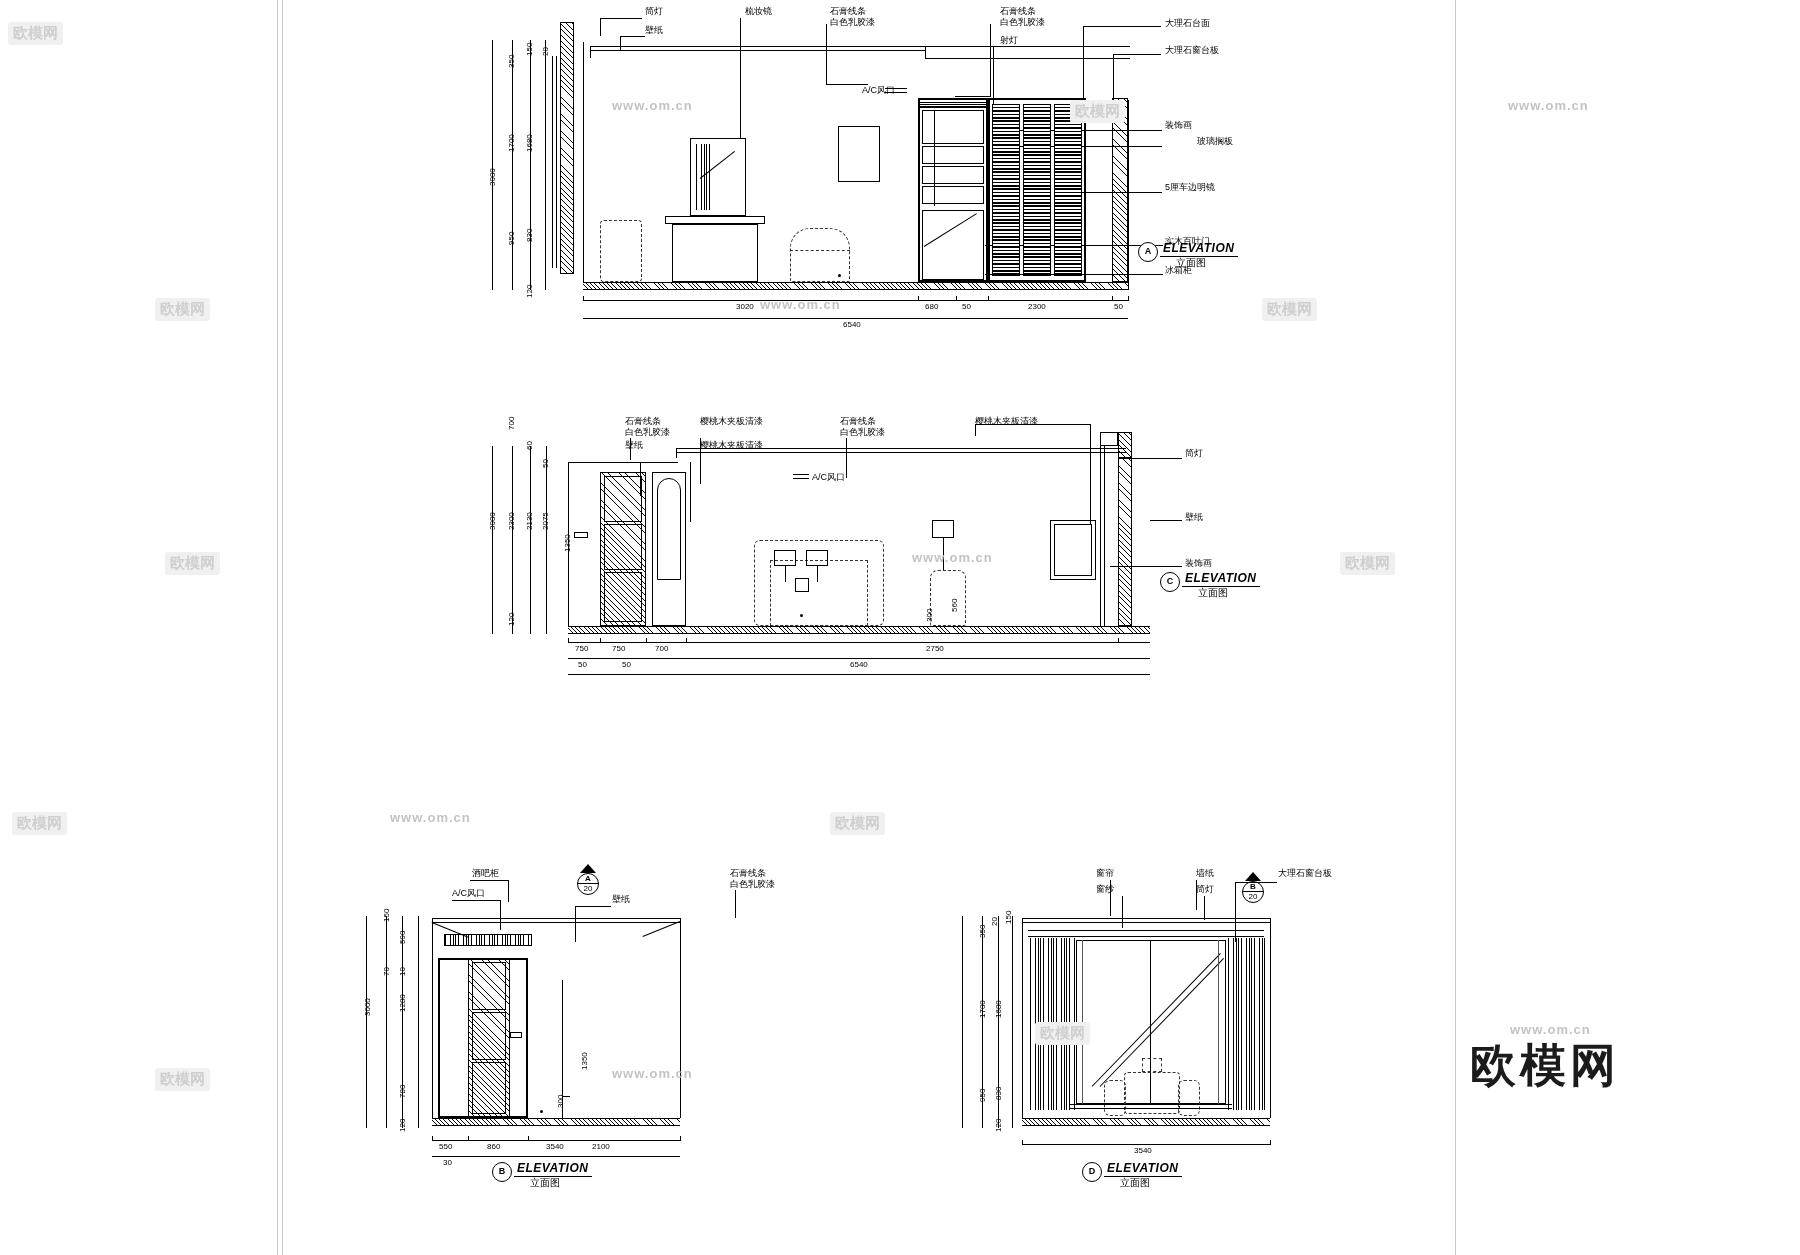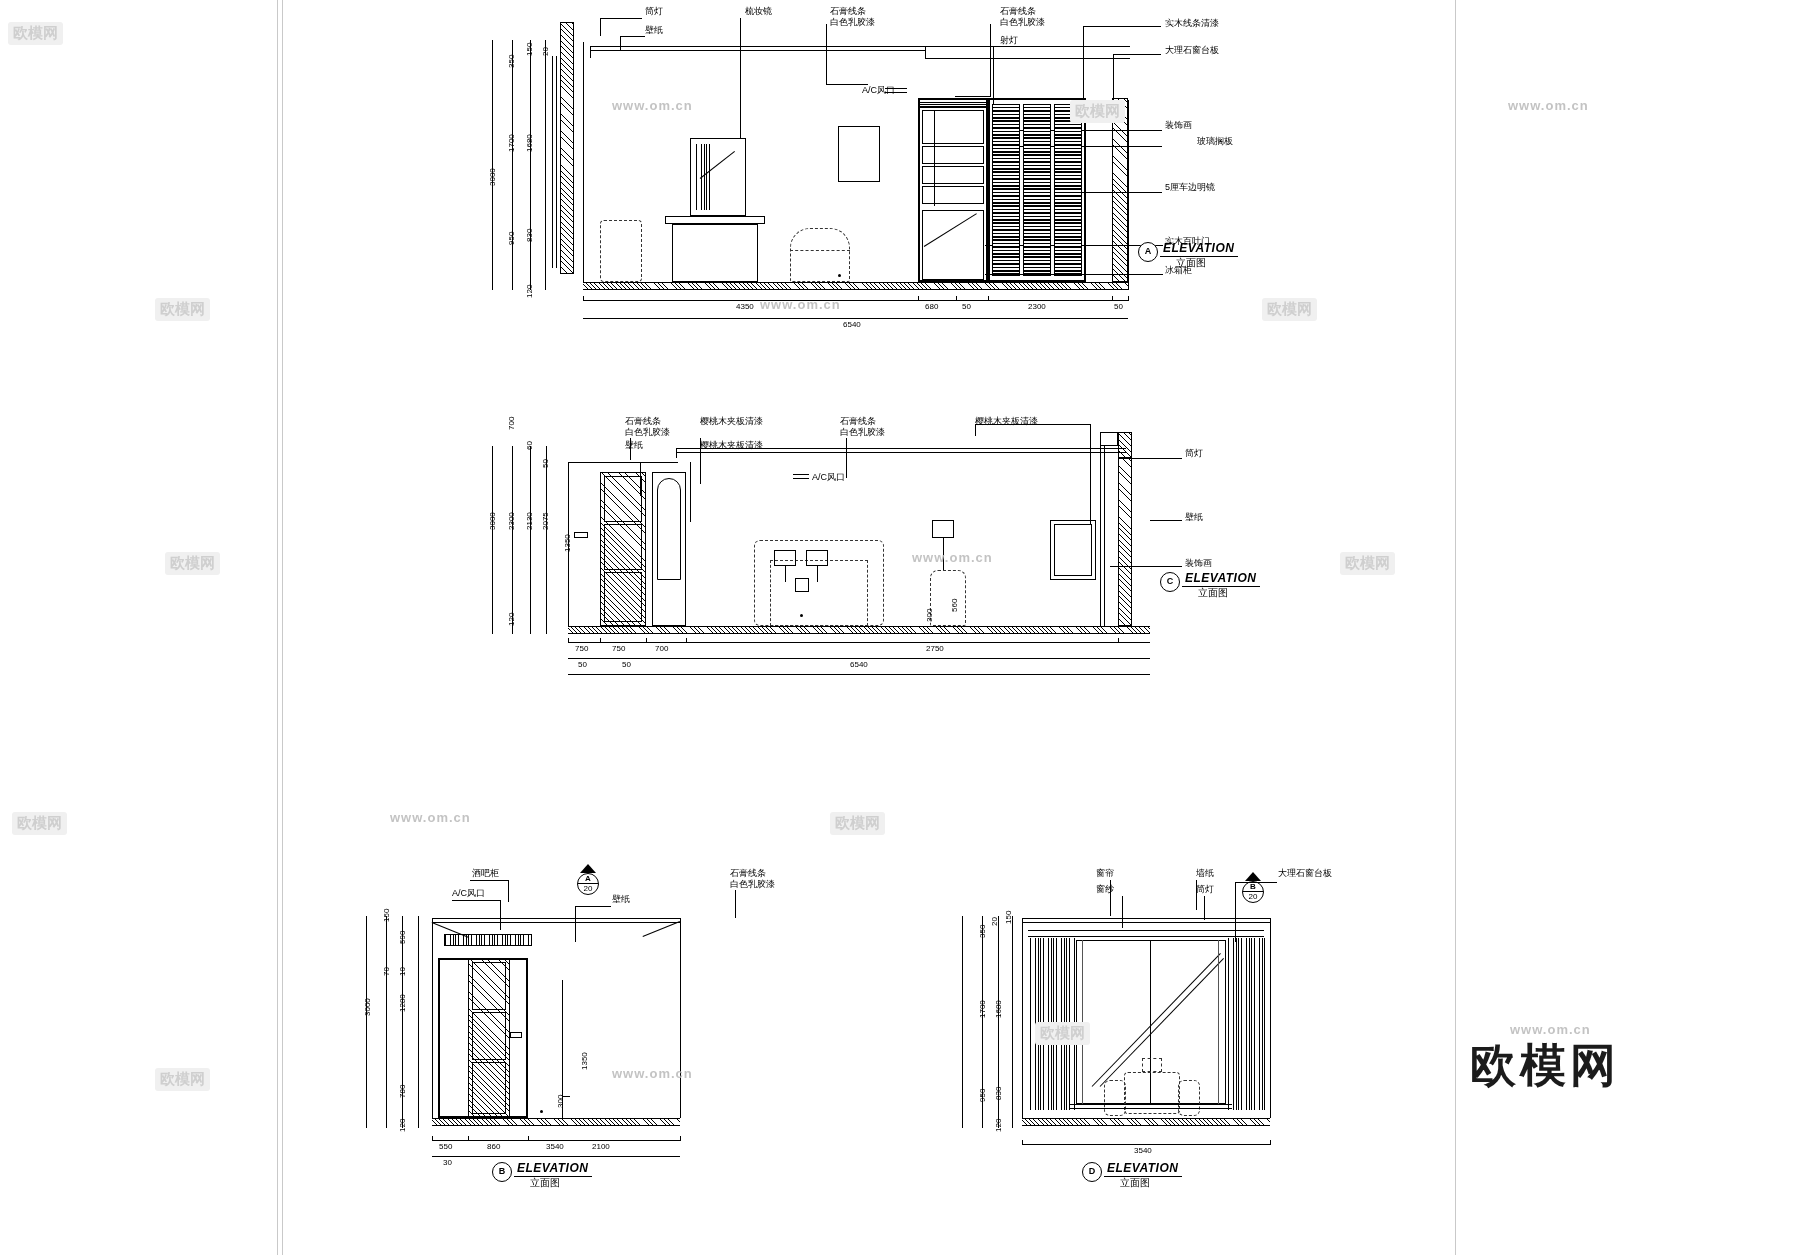--- a/index.html
+++ b/index.html
@@ -191,21 +191,21 @@
   <div class="abs" style="left:0; top:0; width:1300px; height:340px;">
 
     <div class="lbl" style="left:645px; top:6px;">筒灯</div>
     <div class="lbl" style="left:645px; top:25px;">壁纸</div>
     <div class="lbl" style="left:745px; top:6px;">梳妆镜</div>
     <div class="lbl" style="left:830px; top:6px;">石膏线条
 白色乳胶漆</div>
     <div class="lbl" style="left:1000px; top:6px;">石膏线条
 白色乳胶漆</div>
     <div class="lbl" style="left:1000px; top:35px;">射灯</div>
-    <div class="lbl" style="left:1165px; top:18px;">实木线条清漆</div>
+    <div class="lbl" style="left:1165px; top:18px;">大理石台面</div>
     <div class="lbl" style="left:1165px; top:45px;">大理石窗台板</div>
     <div class="lbl" style="left:1165px; top:120px;">装饰画</div>
     <div class="lbl" style="left:1197px; top:136px;">玻璃搁板</div>
     <div class="lbl" style="left:1165px; top:182px;">5厘车边明镜</div>
     <div class="lbl" style="left:1165px; top:236px;">实木百叶门</div>
     <div class="lbl" style="left:1165px; top:265px;">冰箱柜</div>
     <div class="lbl" style="left:862px; top:85px;">A/C风口</div>
 
     <div class="leader" style="left:600px; top:18px; width:42px;"></div>
     <div class="leaderv" style="left:600px; top:18px; height:18px;"></div>
@@ -302,21 +302,21 @@
 
     <div class="ln hln" style="left:583px; top:300px; width:545px;"></div>
     <div class="ln hln" style="left:583px; top:318px; width:545px;"></div>
     <div class="tick" style="left:583px; top:296px;"></div>
     <div class="tick" style="left:918px; top:296px;"></div>
     <div class="tick" style="left:956px; top:296px;"></div>
     <div class="tick" style="left:988px; top:296px;"></div>
     <div class="tick" style="left:1112px; top:296px;"></div>
     <div class="tick" style="left:1128px; top:296px;"></div>
 
-    <div class="dim" style="left:736px; top:302px;">4350</div>
+    <div class="dim" style="left:736px; top:302px;">3020</div>
     <div class="dim" style="left:925px; top:302px;">680</div>
     <div class="dim" style="left:962px; top:302px;">50</div>
     <div class="dim" style="left:1028px; top:302px;">2300</div>
     <div class="dim" style="left:1114px; top:302px;">50</div>
     <div class="dim" style="left:843px; top:320px;">6540</div>
 
     <div class="tag" style="left:1138px; top:242px;">A</div>
     <div class="elev-title" style="left:1163px; top:241px;">ELEVATION</div>
     <div class="elev-sub" style="left:1176px; top:256px;">立面图</div>
     <div class="ln hln" style="left:1160px; top:256px; width:78px;"></div>

